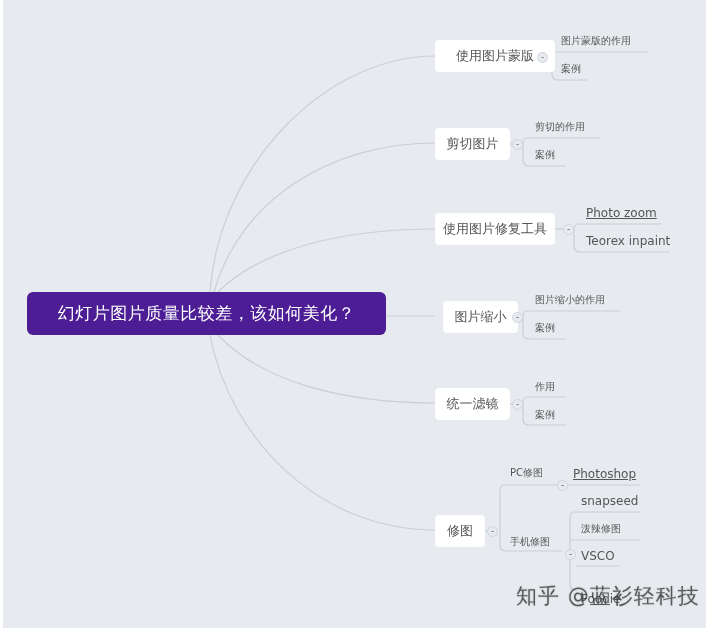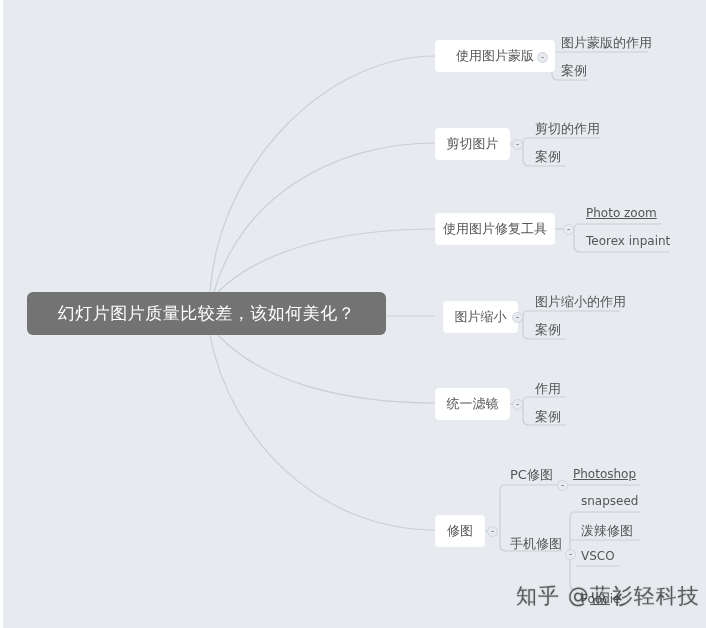--- a/index.html
+++ b/index.html
@@ -1,25 +1,25 @@
 <!DOCTYPE html>
 <html><head>
 <meta charset="utf-8">
 <style>
   html, body { margin:0; padding:0; }
   body { width:706px; height:628px; position:relative; overflow:hidden; background:#ffffff; font-family:"DejaVu Sans", sans-serif; }
   #canvas { position:absolute; left:3px; top:0; width:703px; height:628px; background:#e7ebef; }
   svg#links { position:absolute; left:0; top:0; width:706px; height:628px; }
-  .root { position:absolute; left:27px; top:292px; width:359px; height:43px; background:#737373; border-radius:6px;
+  .root { position:absolute; left:27px; top:292px; width:359px; height:43px; background:#4c1d95; border-radius:6px;
           color:#ffffff; font-size:17px; display:flex; align-items:center; justify-content:center; letter-spacing:0.5px; }
   .branch { position:absolute; background:#ffffff; border-radius:4px; color:#555; font-size:13px;
             display:flex; align-items:center; justify-content:center; box-shadow:0 0 1px rgba(0,0,0,0.06); }
   .toggle { position:absolute; width:9px; height:9px; border-radius:50%; background:#e7ebef; border:1px solid #cfd5db;
             font-size:9px; line-height:8px; text-align:center; color:#666; }
-  .leaf { position:absolute; font-size:13px; color:#555; white-space:nowrap; }
+  .leaf { position:absolute; font-size:10px; color:#555; white-space:nowrap; }
   .leaf-en { font-size:12px; }
   .watermark { position:absolute; left:516px; top:582px; font-size:21px; color:#404040; opacity:0.85; letter-spacing:1px;
                text-shadow:0 0 2px rgba(0,0,0,0.25); white-space:nowrap; }
 </style>
 </head>
 <body>
 
 <div id="canvas"></div>
 
 <svg id="links" viewBox="0 0 706 628">

